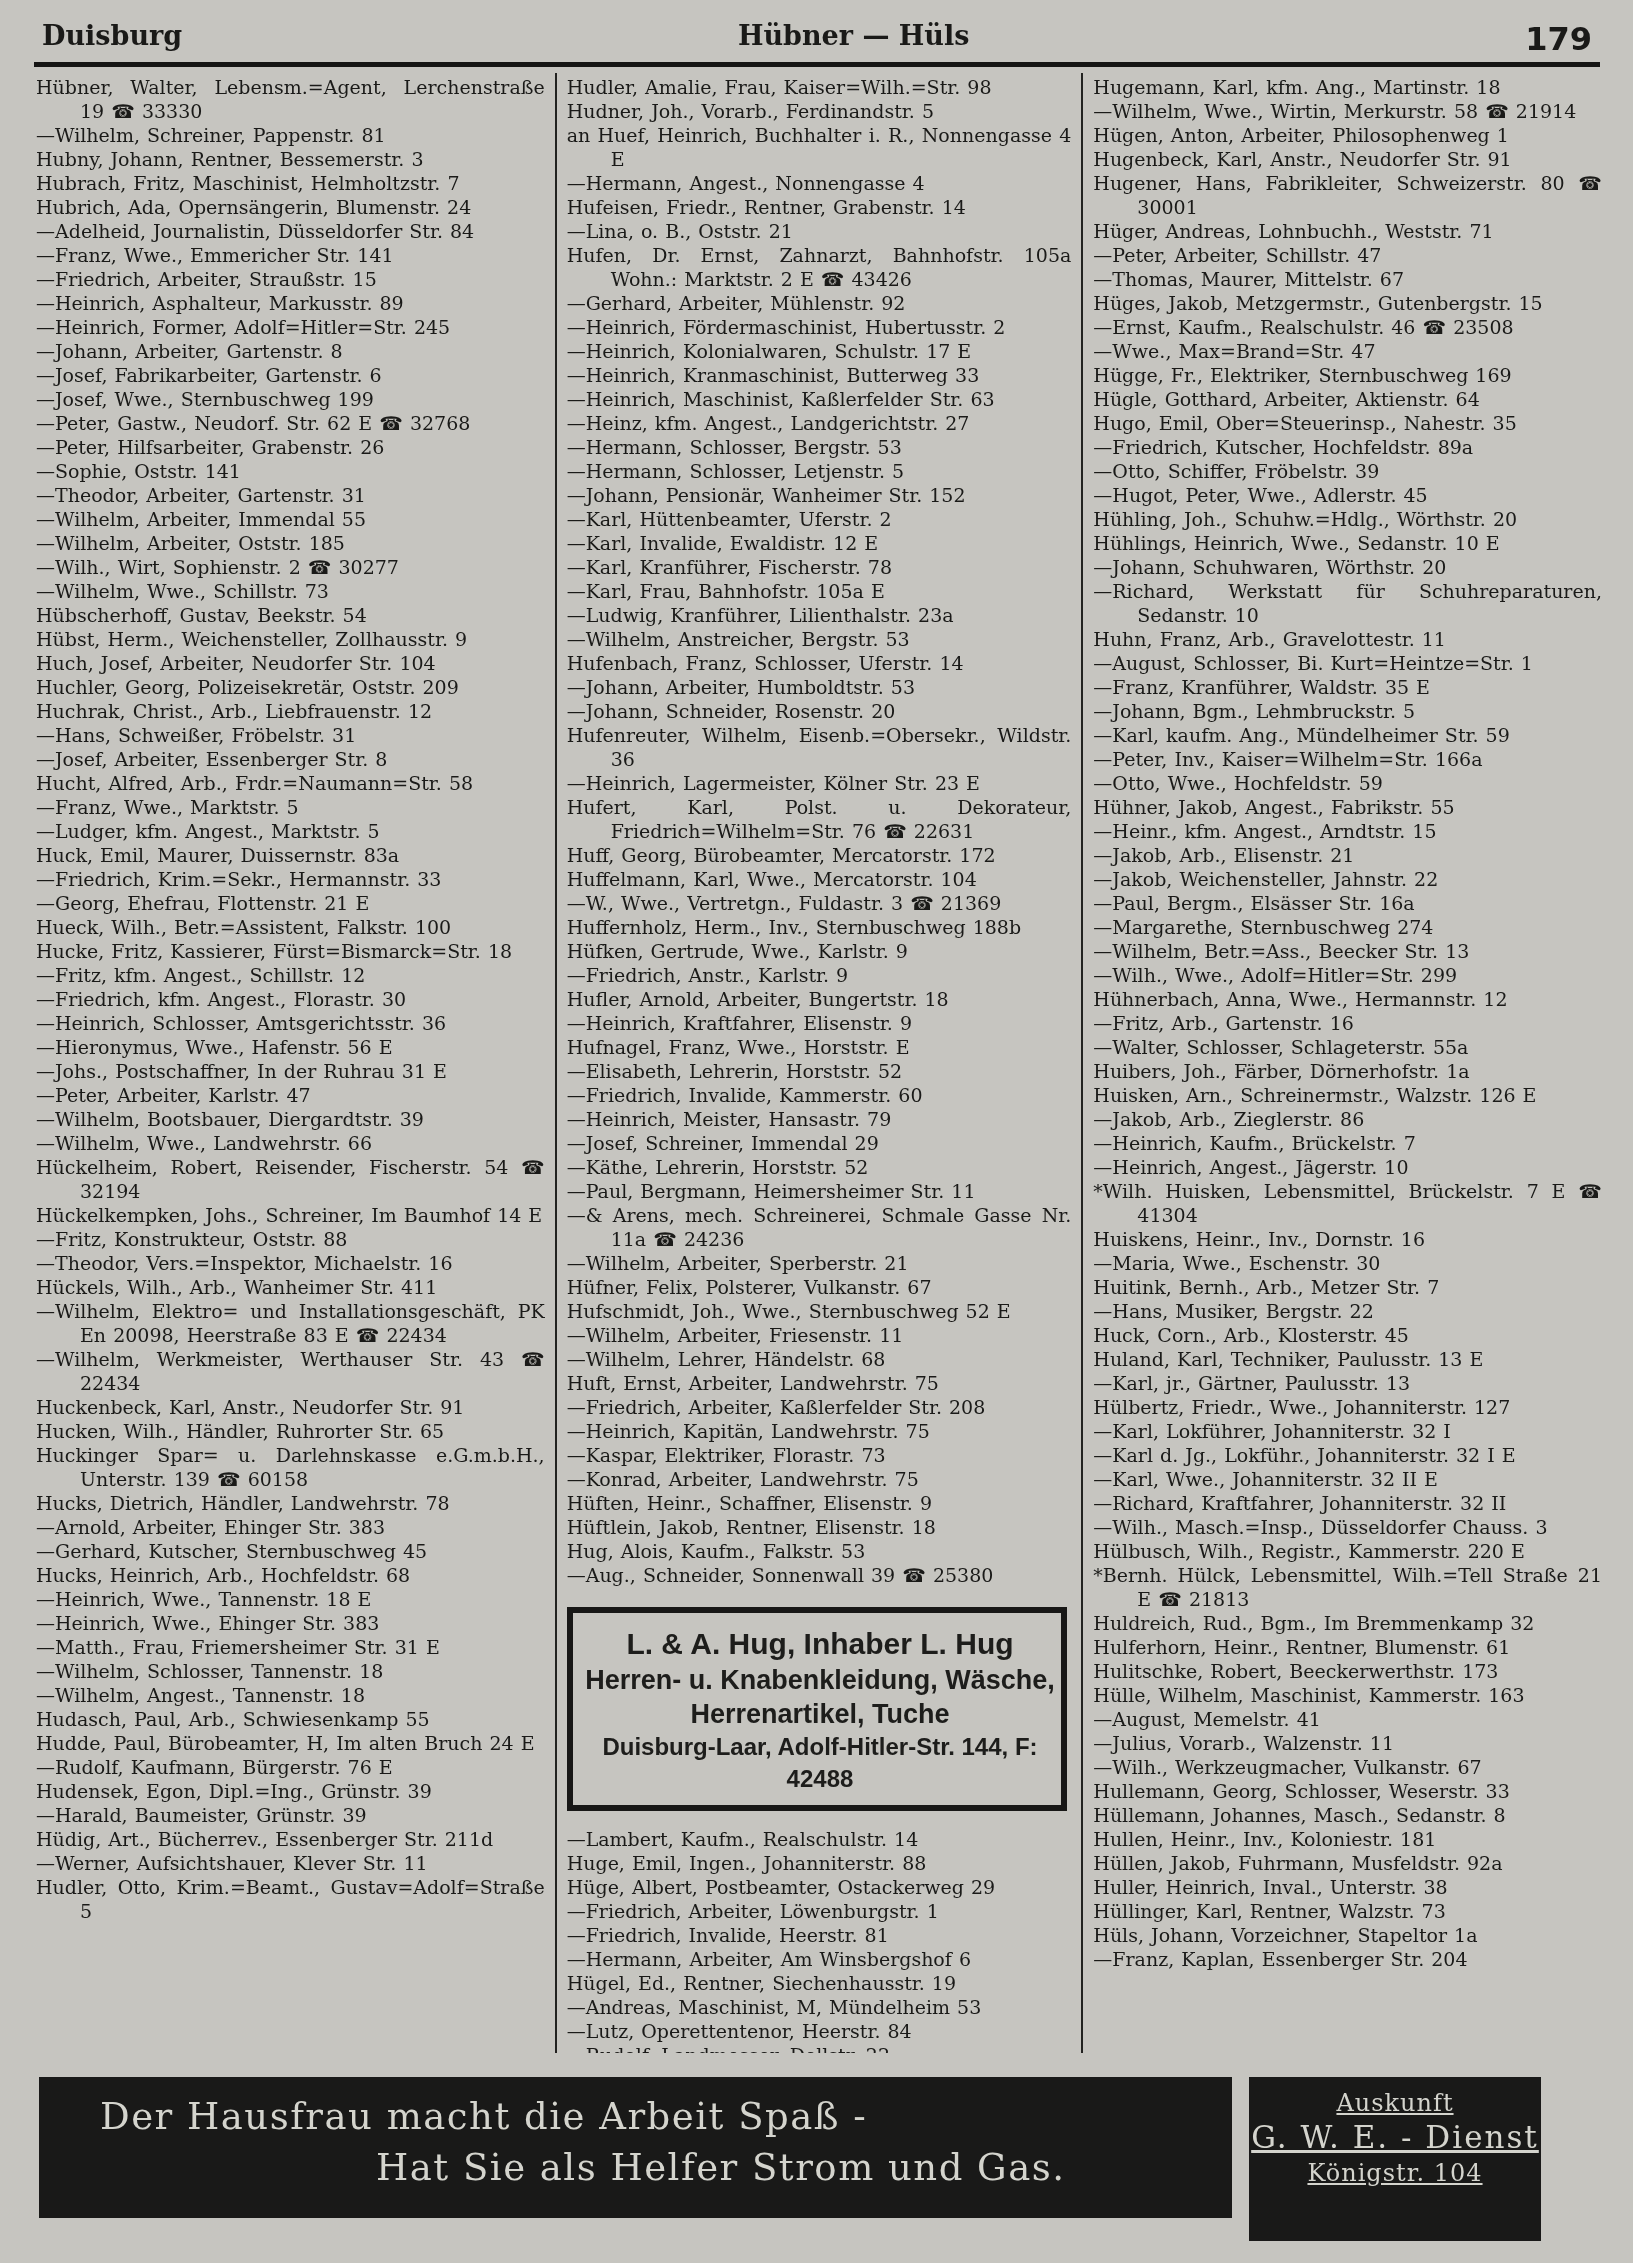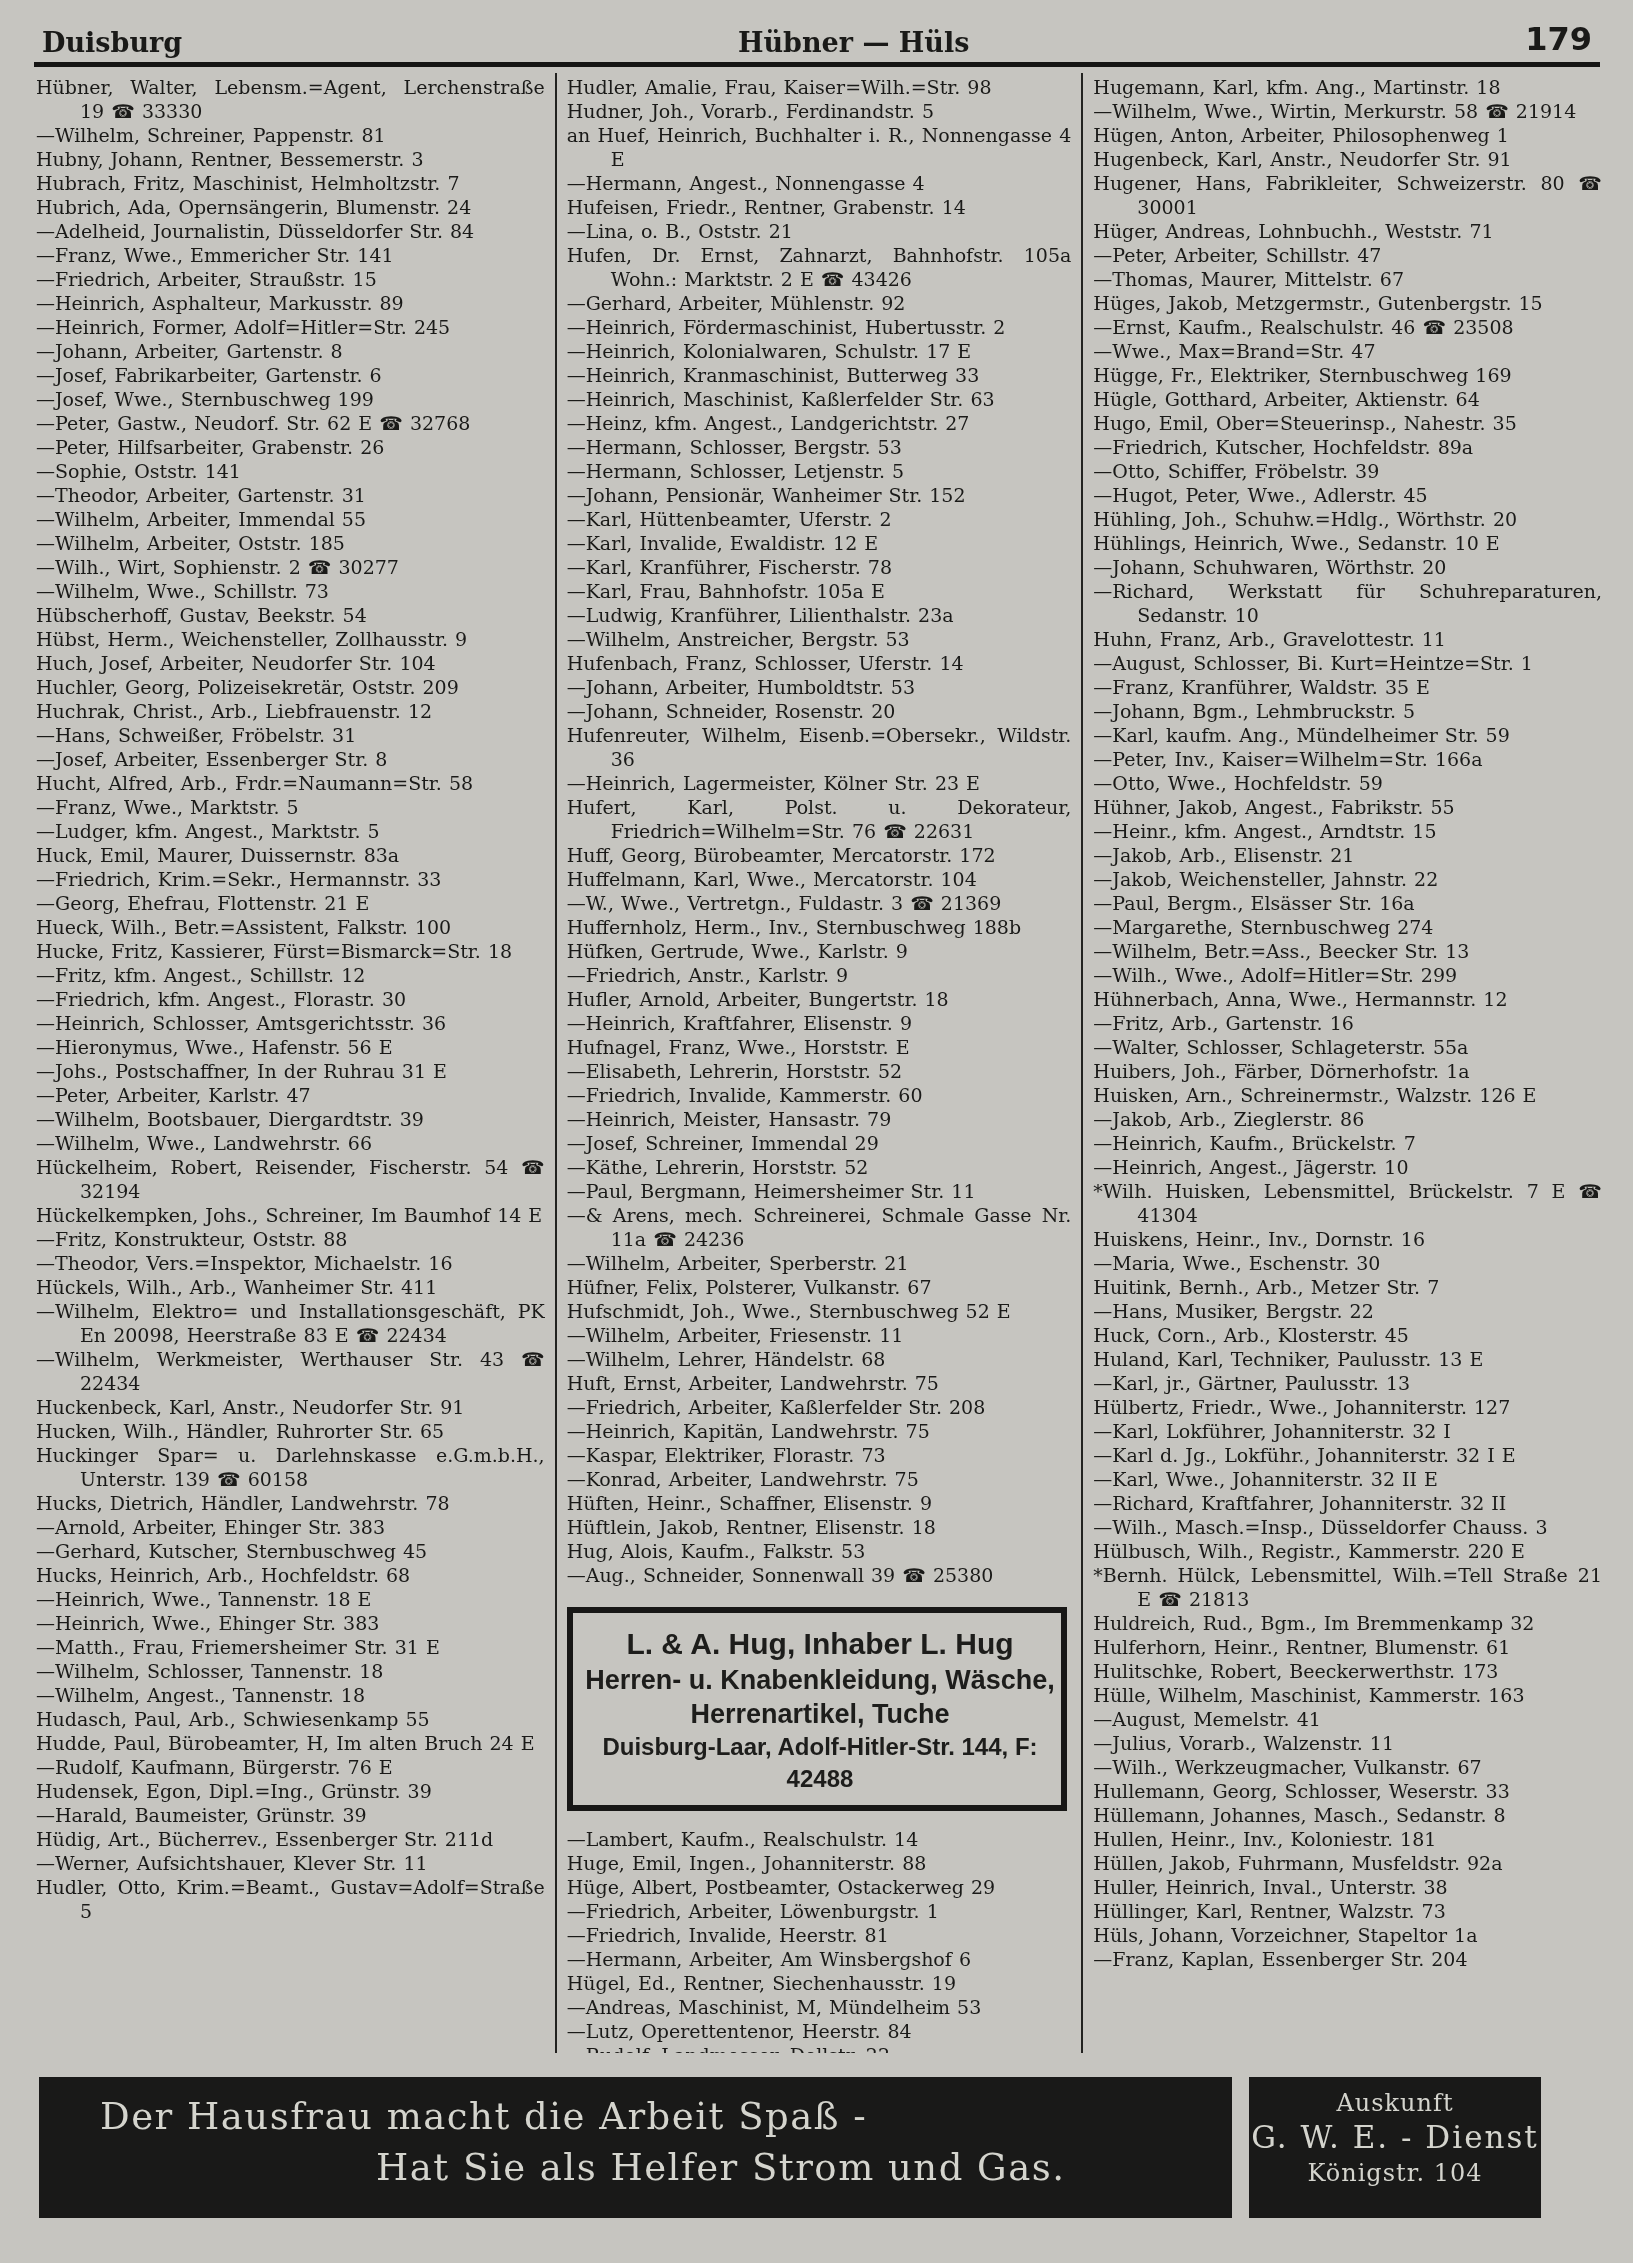--- a/index.html
+++ b/index.html
@@ -8,21 +8,21 @@
     width:1634px;height:2263px;
     margin:0 auto;
     background:#c6c5c0;
     font-family:"DejaVu Serif", serif;
     color:#1a1a18;
     overflow:hidden;
     box-sizing:border-box;
   }
   
   .header{
-    display:flex;justify-content:space-between;align-items:flex-end;
+    display:flex;justify-content:space-between;align-items:flex-start;
     padding:20px 42px 4px 42px;
     font-weight:bold;
   }
   .header .city{font-size:27px;}
   .header .range{font-size:27px;}
   .header .pagenum{font-size:32px;font-family:"DejaVu Sans",sans-serif;}
   .header-rule{height:5px;background:#151514;margin:0 34px 0 34px;}
   
   .cols{
     display:flex;
@@ -63,24 +63,25 @@
   .banner{
     position:absolute;left:39px;top:2077px;
     width:1193px;height:141px;
     background:#191918;color:#d4d4cd;
     box-sizing:border-box;
   }
   .banner .b1{padding:18px 0 0 61px;font-size:37px;letter-spacing:1.5px;}
   .banner .b2{padding:8px 0 0 337px;font-size:37px;letter-spacing:1.5px;}
   .gwe{
     position:absolute;left:1249px;top:2077px;
-    width:292px;height:141px;
+    width:292px;height:164px;
     background:#191918;color:#d4d4cd;
     text-align:center;
     box-sizing:border-box;
+    text-decoration:underline;
   }
   .gwe .g1{font-size:24px;padding-top:12px;letter-spacing:1px;}
   .gwe .g2{font-size:31px;padding-top:2px;letter-spacing:2px;}
   .gwe .g3{font-size:24px;padding-top:4px;letter-spacing:1px;}
 </style>
 </head>
 <body>
 
 <div class="page">
 

